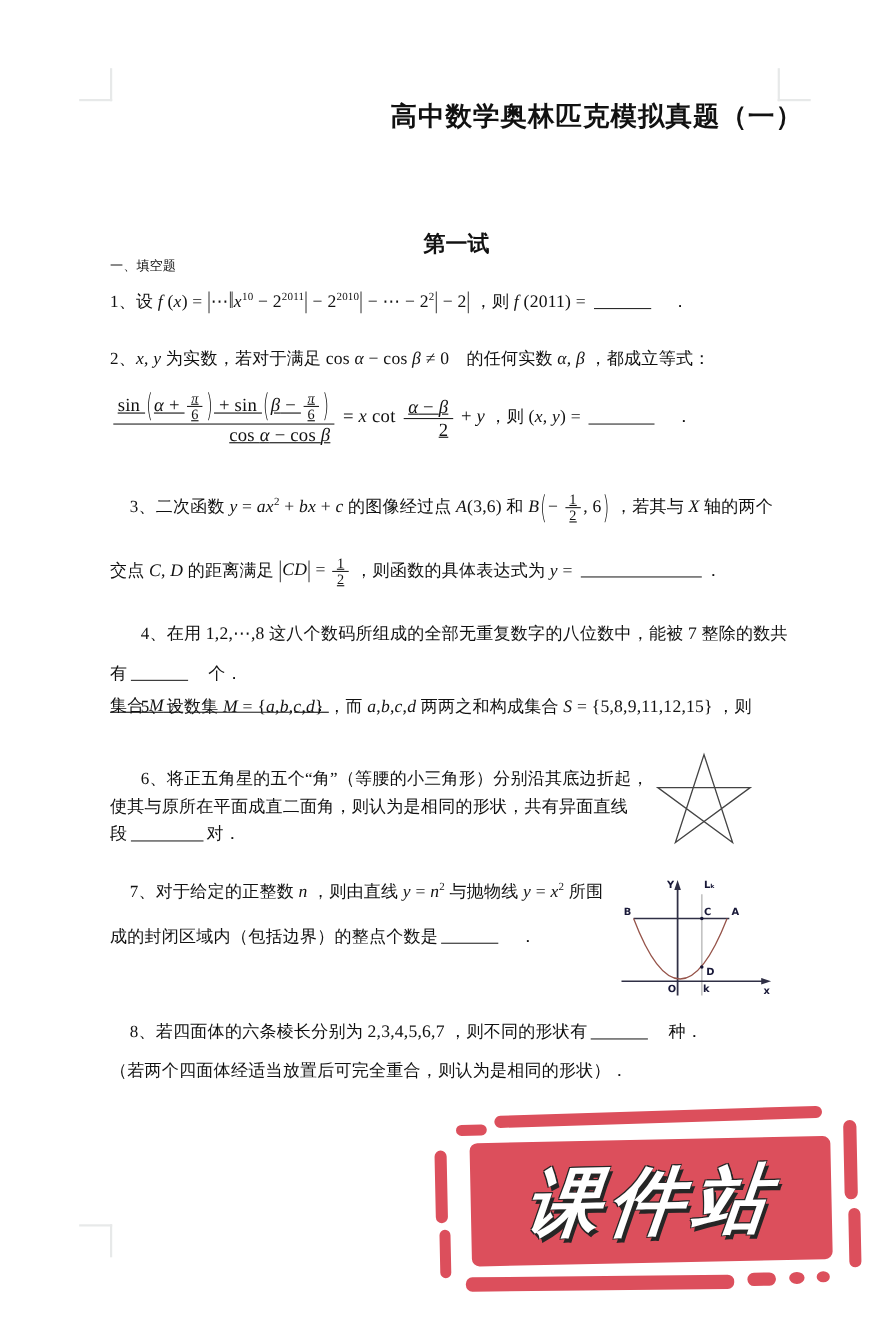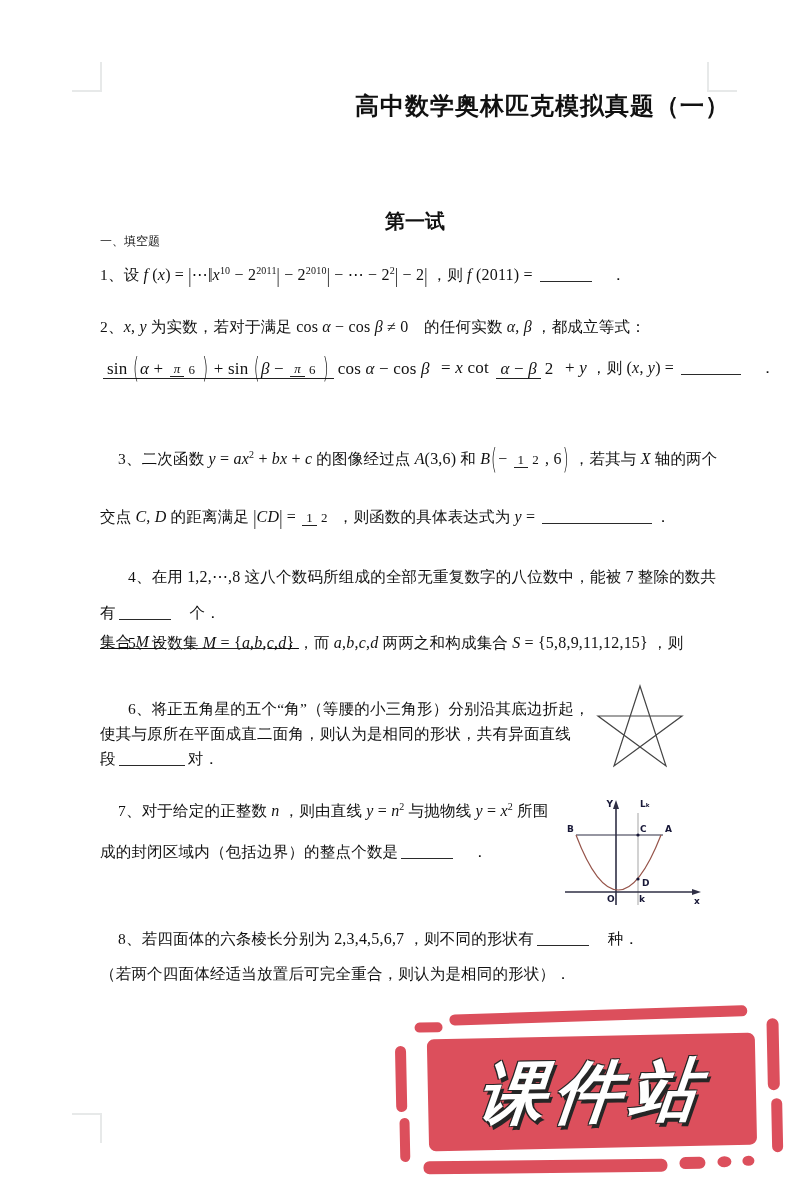--- a/index.html
+++ b/index.html
@@ -18,21 +18,21 @@
   .section{position:absolute;top:208px;left:100px;width:630px;text-align:center;
     font-family:"Liberation Sans","DejaVu Sans",sans-serif;font-size:20px;font-weight:600;}
   .heading{position:absolute;top:233px;left:100px;
     font-family:"Liberation Sans","DejaVu Sans",sans-serif;font-size:12px;font-weight:400;}
 
   .p{position:absolute;font-size:15.5px;line-height:1.5;white-space:nowrap;letter-spacing:0.2px;}
   .m{font-family:"Liberation Serif","DejaVu Serif",serif;font-size:16px;}
   .m i{font-style:italic;}
   .f17{font-size:17px;}
   sup{font-size:10px;line-height:0;}
-  .frac{display:inline-flex;flex-direction:row;align-items:center;vertical-align:middle;margin:0 3px;line-height:1.15;text-align:center;}
+  .frac{display:inline-flex;flex-direction:column;align-items:flex-end;vertical-align:middle;margin:0 3px;line-height:1.15;text-align:center;text-decoration:underline;}
   .frac>.num{display:block;border-bottom:1px solid #222;padding:0 4px;}
   .frac>.den{display:block;padding:0 4px;}
   .frac.sm{font-size:13px;line-height:1.1;margin:0 2px;}
   .bp{display:inline-block;transform:scaleY(1.9);font-weight:300;margin:0 1px;vertical-align:middle;
     font-family:"DejaVu Sans",sans-serif;font-size:15px;}
   .tb{display:inline-block;transform:scaleY(1.35);}
   .blank{display:inline-block;border-bottom:1.5px solid #2a2a2a;height:14px;vertical-align:-2px;margin:0 3px;}
   .w52{width:52px}.w60{width:60px}.w66{width:66px}.w95{width:95px}.w110{width:110px}
 
   .fig{position:absolute;}

